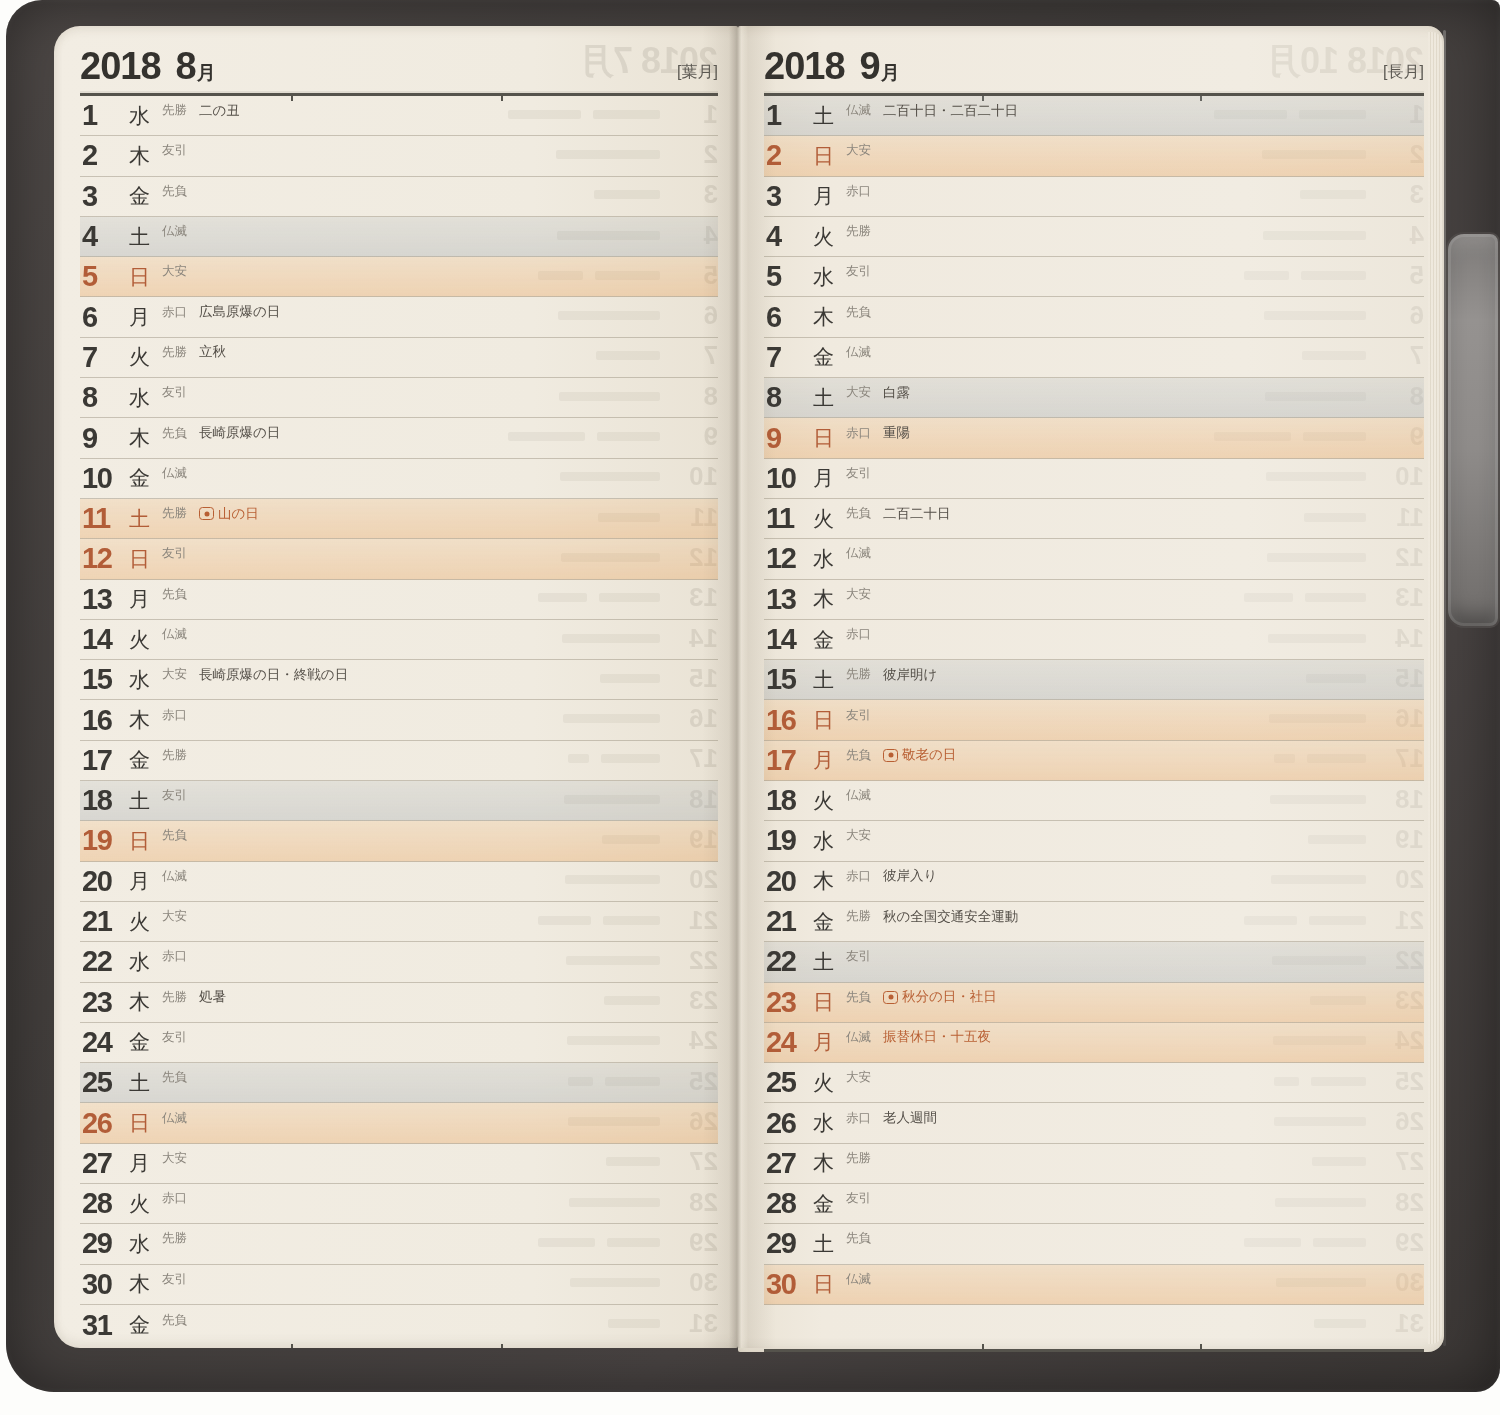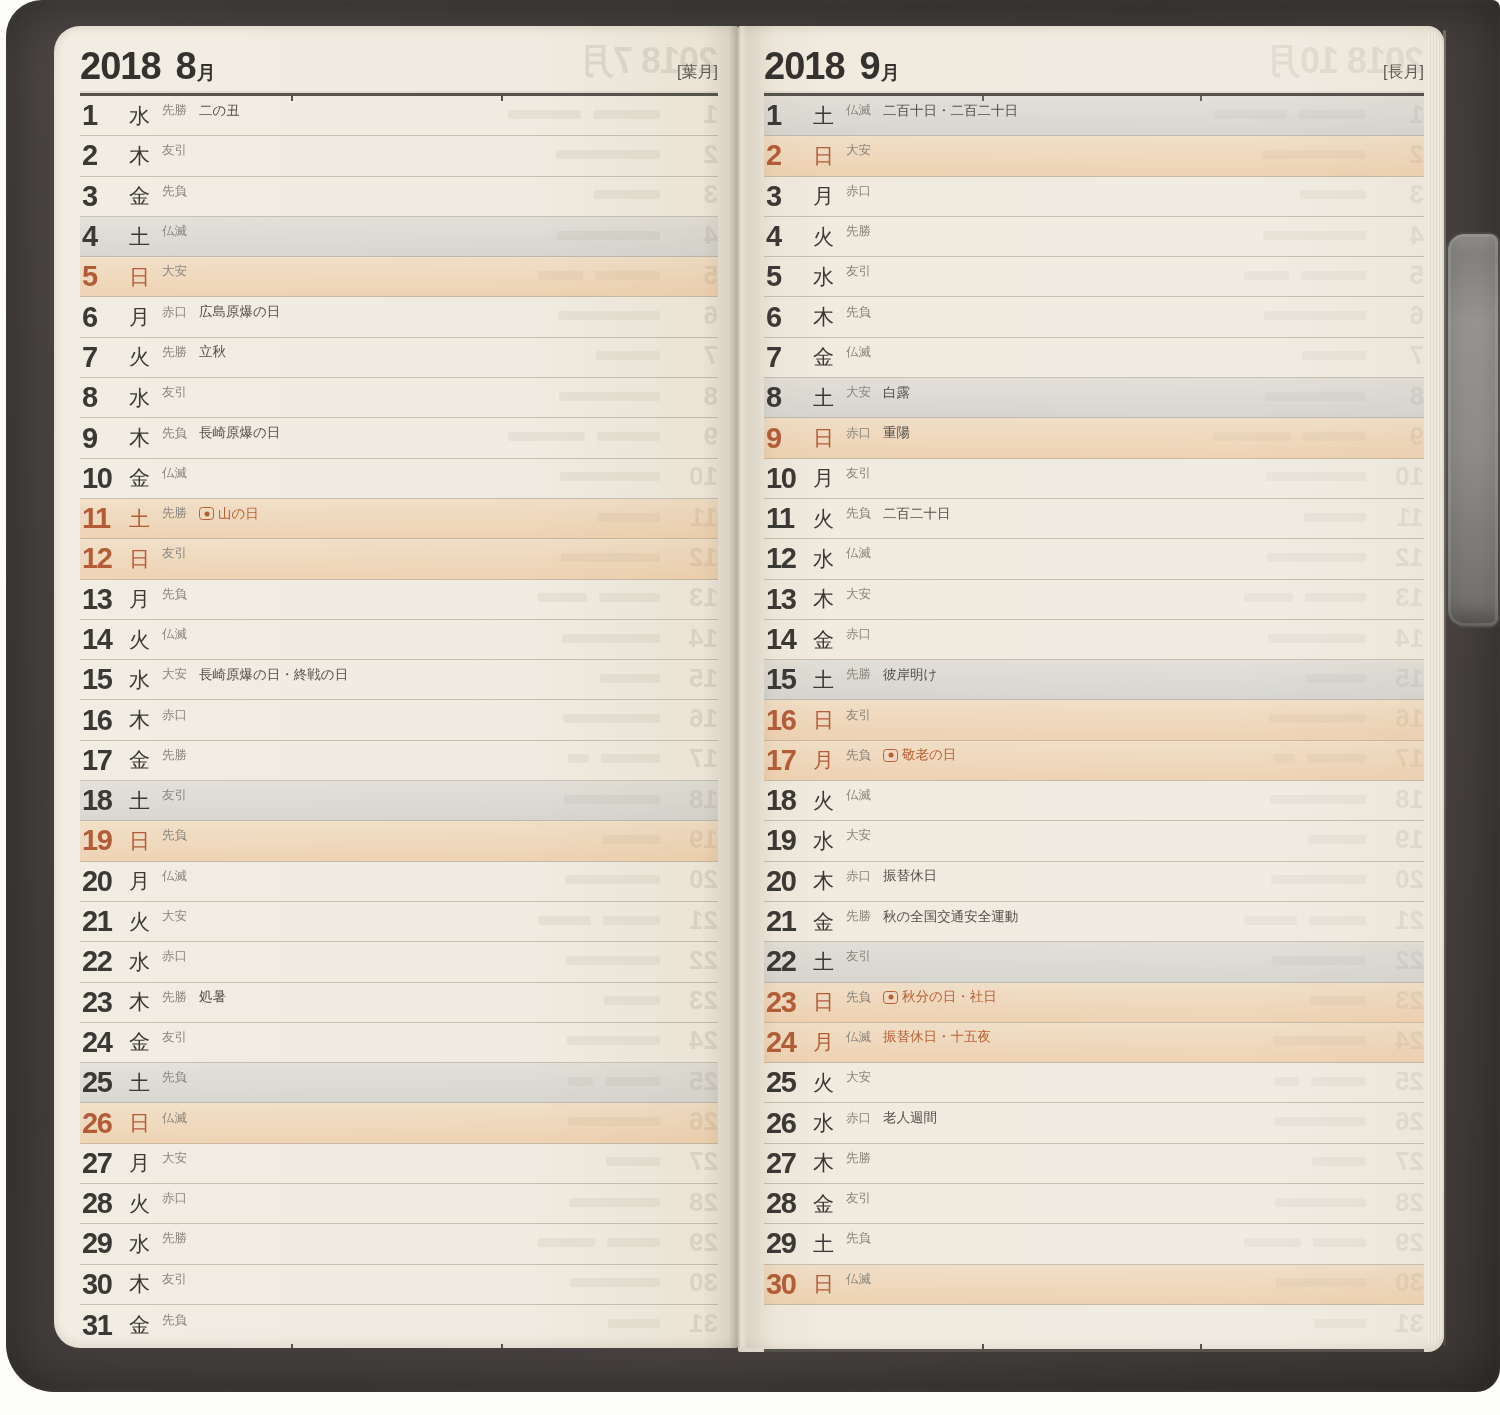--- a/index.html
+++ b/index.html
@@ -660,21 +660,21 @@
           </div>
           <div class="row wd">
             <span class="dnum">19</span>
             <span class="dww">水</span>
             <span class="rok">大安</span>
           </div>
           <div class="row wd">
             <span class="dnum">20</span>
             <span class="dww">木</span>
             <span class="rok">赤口</span>
-            <span class="evt">振替休日</span>
+            <span class="evt">彼岸入り</span>
           </div>
           <div class="row wd">
             <span class="dnum">21</span>
             <span class="dww">金</span>
             <span class="rok">先勝</span>
             <span class="evt">秋の全国交通安全運動</span>
           </div>
           <div class="row sa">
             <span class="dnum">22</span>
             <span class="dww">土</span>

